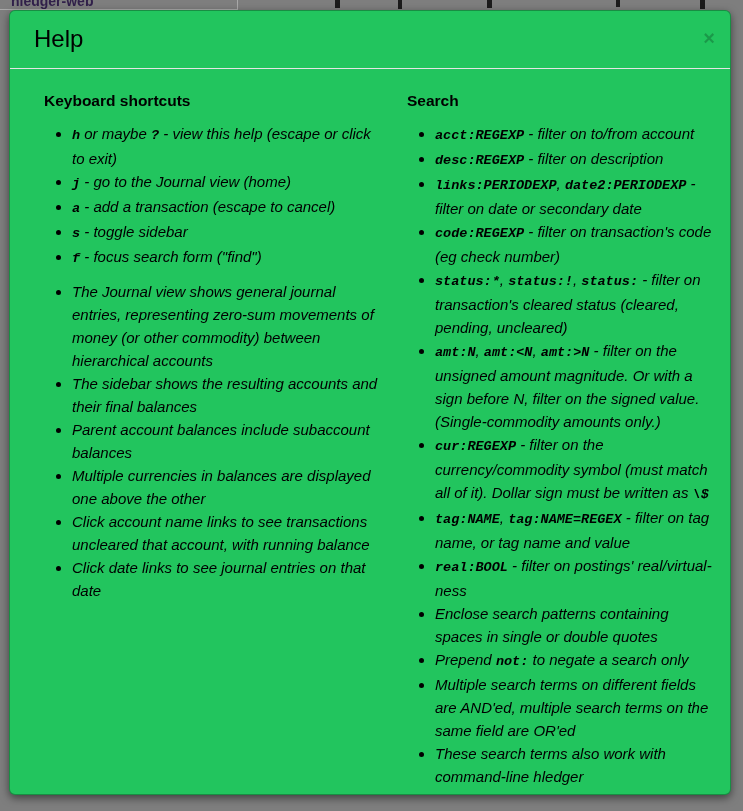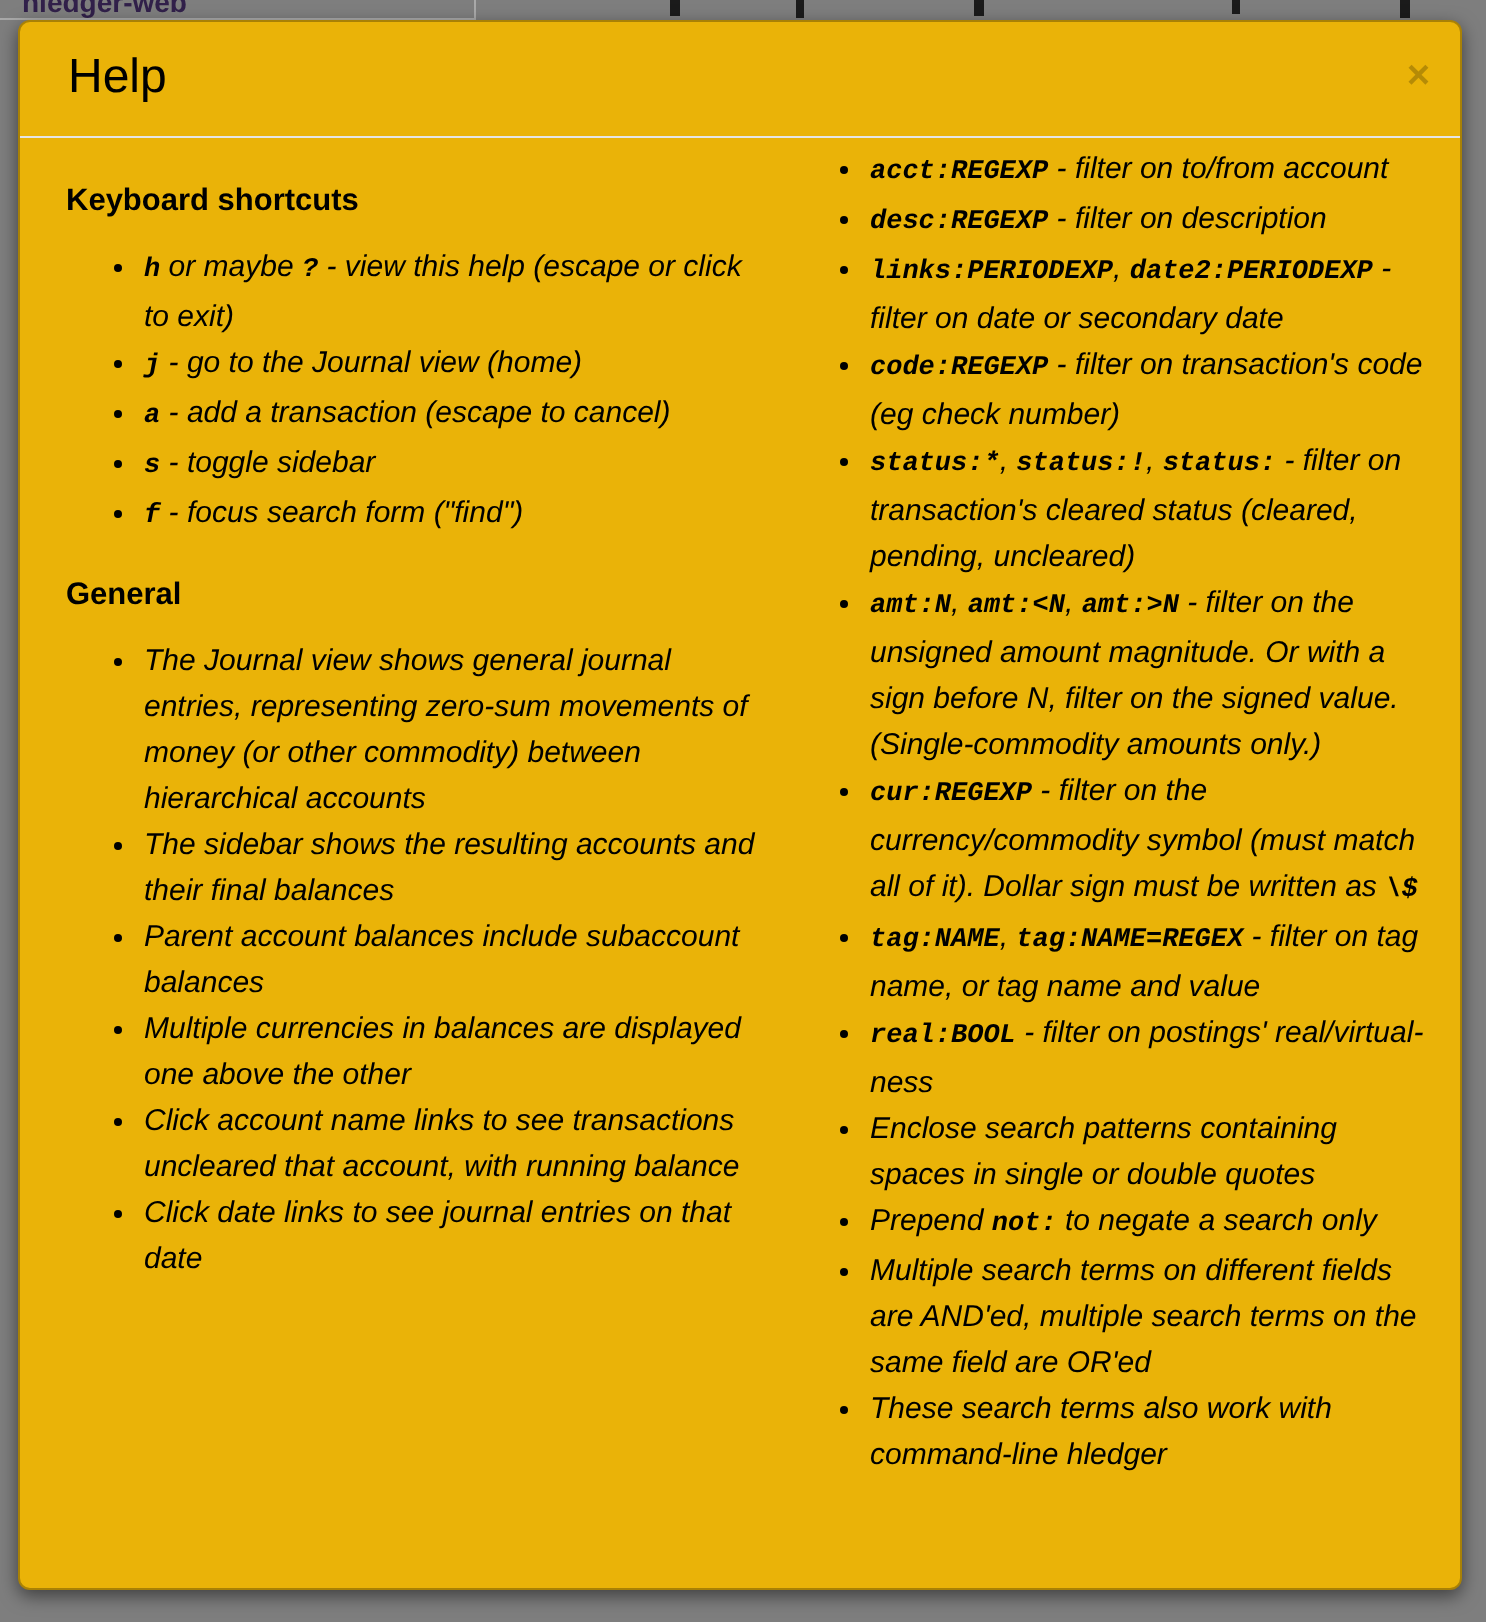--- a/index.html
+++ b/index.html
@@ -22,21 +22,21 @@
   .bg-glyph { position:absolute; top:0; height:8px; background:#1b1b1b; }
   .g1 { left:335px; width:5px; }
   .g2 { left:398px; width:4px; height:9px; }
   .g3 { left:487px; width:5px; }
   .g4 { left:616px; width:4px; height:7px; }
   .g5 { left:700px; width:5px; height:9px; }
 
   
   .modal {
     position:absolute; left:9px; top:10px; width:722px; height:785px;
-    box-sizing:border-box; background:#eab308;
+    box-sizing:border-box; background:#22c55e;
     border:1px solid rgba(0,0,0,0.28); border-radius:6px;
     box-shadow:0 3px 9px rgba(0,0,0,0.5);
   }
   .modal-header {
     position:relative; box-sizing:border-box; height:58px;
     padding:13px 15px 0 24px; border-bottom:1px solid #e5e5e5;
   }
   .modal-title { margin:0; font-size:24px; font-weight:400; line-height:30px; color:#000; }
   .close-btn {
     position:absolute; top:17px; right:15px;
@@ -45,21 +45,21 @@
     font-size:20px; font-weight:bold; line-height:1;
     color:#000; opacity:0.22; cursor:pointer;
   }
   .modal-body {
     display:flex; gap:12px; box-sizing:border-box;
     padding:4px 13px 0 22px;
   }
   .help-col { width:351px; }
   .help-col:last-child { width:auto; flex:1; }
 
-  .section-heading { font-size:15.5px; font-weight:bold; color:#000; margin:19px 1px 12px; }
+  .section-heading { font-size:15.5px; font-weight:bold; color:#000; margin:19px 12px 12px; }
   .help-list { margin:0 0 10px; padding:0 0 0 40px; list-style:disc;font-style:italic; }
   .help-list li { font-size:15px; line-height:23px; color:#000; }
   .help-list code {
     font-family:"Liberation Mono", monospace;
     font-weight:bold; font-size:13.5px; color:#000;
     white-space:nowrap;
   }
 </style>
 </head>
 <body>
@@ -83,31 +83,31 @@
   <div class="modal-body">
     <div class="help-col">
         <h4 class="section-heading">Keyboard shortcuts</h4>
         <ul class="help-list">
           <li><code>h</code><span> or maybe </span><code>?</code><span> - view this help (escape or click to exit)</span></li>
           <li><code>j</code><span> - go to the Journal view (home)</span></li>
           <li><code>a</code><span> - add a transaction (escape to cancel)</span></li>
           <li><code>s</code><span> - toggle sidebar</span></li>
           <li><code>f</code><span> - focus search form ("find")</span></li>
         </ul>
-        <h4 class="section-heading">General</h4>
         <ul class="help-list">
           <li><span>The Journal view shows general journal entries, representing zero-sum movements of money (or other commodity) between hierarchical accounts</span></li>
           <li><span>The sidebar shows the resulting accounts and their final balances</span></li>
           <li><span>Parent account balances include subaccount balances</span></li>
           <li><span>Multiple currencies in balances are displayed one above the other</span></li>
           <li><span>Click account name links to see transactions uncleared that account, with running balance</span></li>
           <li><span>Click date links to see journal entries on that date</span></li>
         </ul>
       </div>
     <div class="help-col">
+        <h4 class="section-heading">Search</h4>
         <ul class="help-list">
           <li><code>acct:REGEXP</code><span> - filter on to/from account</span></li>
           <li><code>desc:REGEXP</code><span> - filter on description</span></li>
           <li><code>links:PERIODEXP</code><span>, </span><code>date2:PERIODEXP</code><span> - filter on date or secondary date</span></li>
           <li><code>code:REGEXP</code><span> - filter on transaction's code (eg check number)</span></li>
           <li><code>status:*</code><span>, </span><code>status:!</code><span>, </span><code>status:</code><span> - filter on transaction's cleared status (cleared, pending, uncleared)</span></li>
           <li><code>amt:N</code><span>, </span><code>amt:&lt;N</code><span>, </span><code>amt:&gt;N</code><span> - filter on the unsigned amount magnitude. Or with a sign before N, filter on the signed value. (Single-commodity amounts only.)</span></li>
           <li><code>cur:REGEXP</code><span> - filter on the currency/commodity symbol (must match all of it). Dollar sign must be written as </span><code>\$</code></li>
           <li><code>tag:NAME</code><span>, </span><code>tag:NAME=REGEX</code><span> - filter on tag name, or tag name and value</span></li>
           <li><code>real:BOOL</code><span> - filter on postings' real/virtual-ness</span></li>

